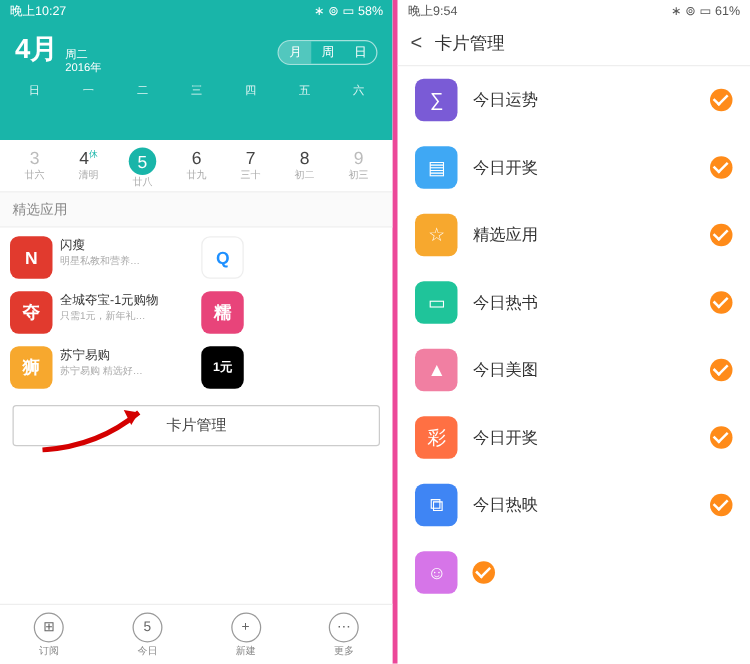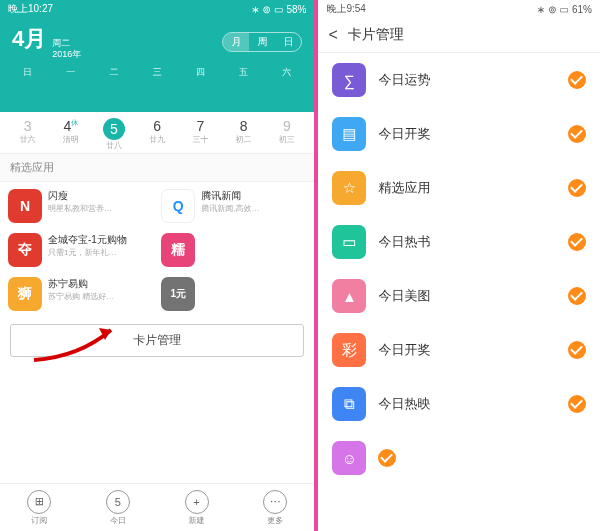--- a/index.html
+++ b/index.html
@@ -127,44 +127,40 @@
   <div class="apps">
     <div class="app">
         <div class="aicon" style="background:#e13a2e">N</div>
         <div class="app-txt">
           <div class="t">闪瘦</div>
           <div class="d">明星私教和营养…</div>
         </div>
       </div>
     <div class="app">
         <div class="aicon" style="background:#fff;color:#1e90ff;border:1px solid #eee">Q</div>
-        <div class="app-txt">
-          <div class="t">腾讯新闻</div>
-          <div class="d">腾讯新闻,高效…</div>
-        </div>
       </div>
     <div class="app">
         <div class="aicon" style="background:#e13a2e">夺</div>
         <div class="app-txt">
           <div class="t">全城夺宝-1元购物</div>
           <div class="d">只需1元，新年礼…</div>
         </div>
       </div>
     <div class="app">
         <div class="aicon" style="background:#e8447a">糯</div>
       </div>
     <div class="app">
         <div class="aicon" style="background:#f7a82e">狮</div>
         <div class="app-txt">
           <div class="t">苏宁易购</div>
           <div class="d">苏宁易购 精选好…</div>
         </div>
       </div>
     <div class="app">
-        <div class="aicon" style="background:#737373;font-size:10px">1元</div>
+        <div class="aicon" style="background:#000000;font-size:10px">1元</div>
       </div>
   </div>
   <div class="mgmt">
     <span>卡片管理</span>
     <svg class="arrow" width="90" height="40" viewBox="0 0 90 40">
         <path d="M5,38 Q50,35 82,8" stroke="#d40000" stroke-width="4" fill="none"></path>
         <path d="M82,8 l-12,-2 l6,12 z" fill="#d40000"></path>
       </svg>
   </div>
   <div class="tabbar">

